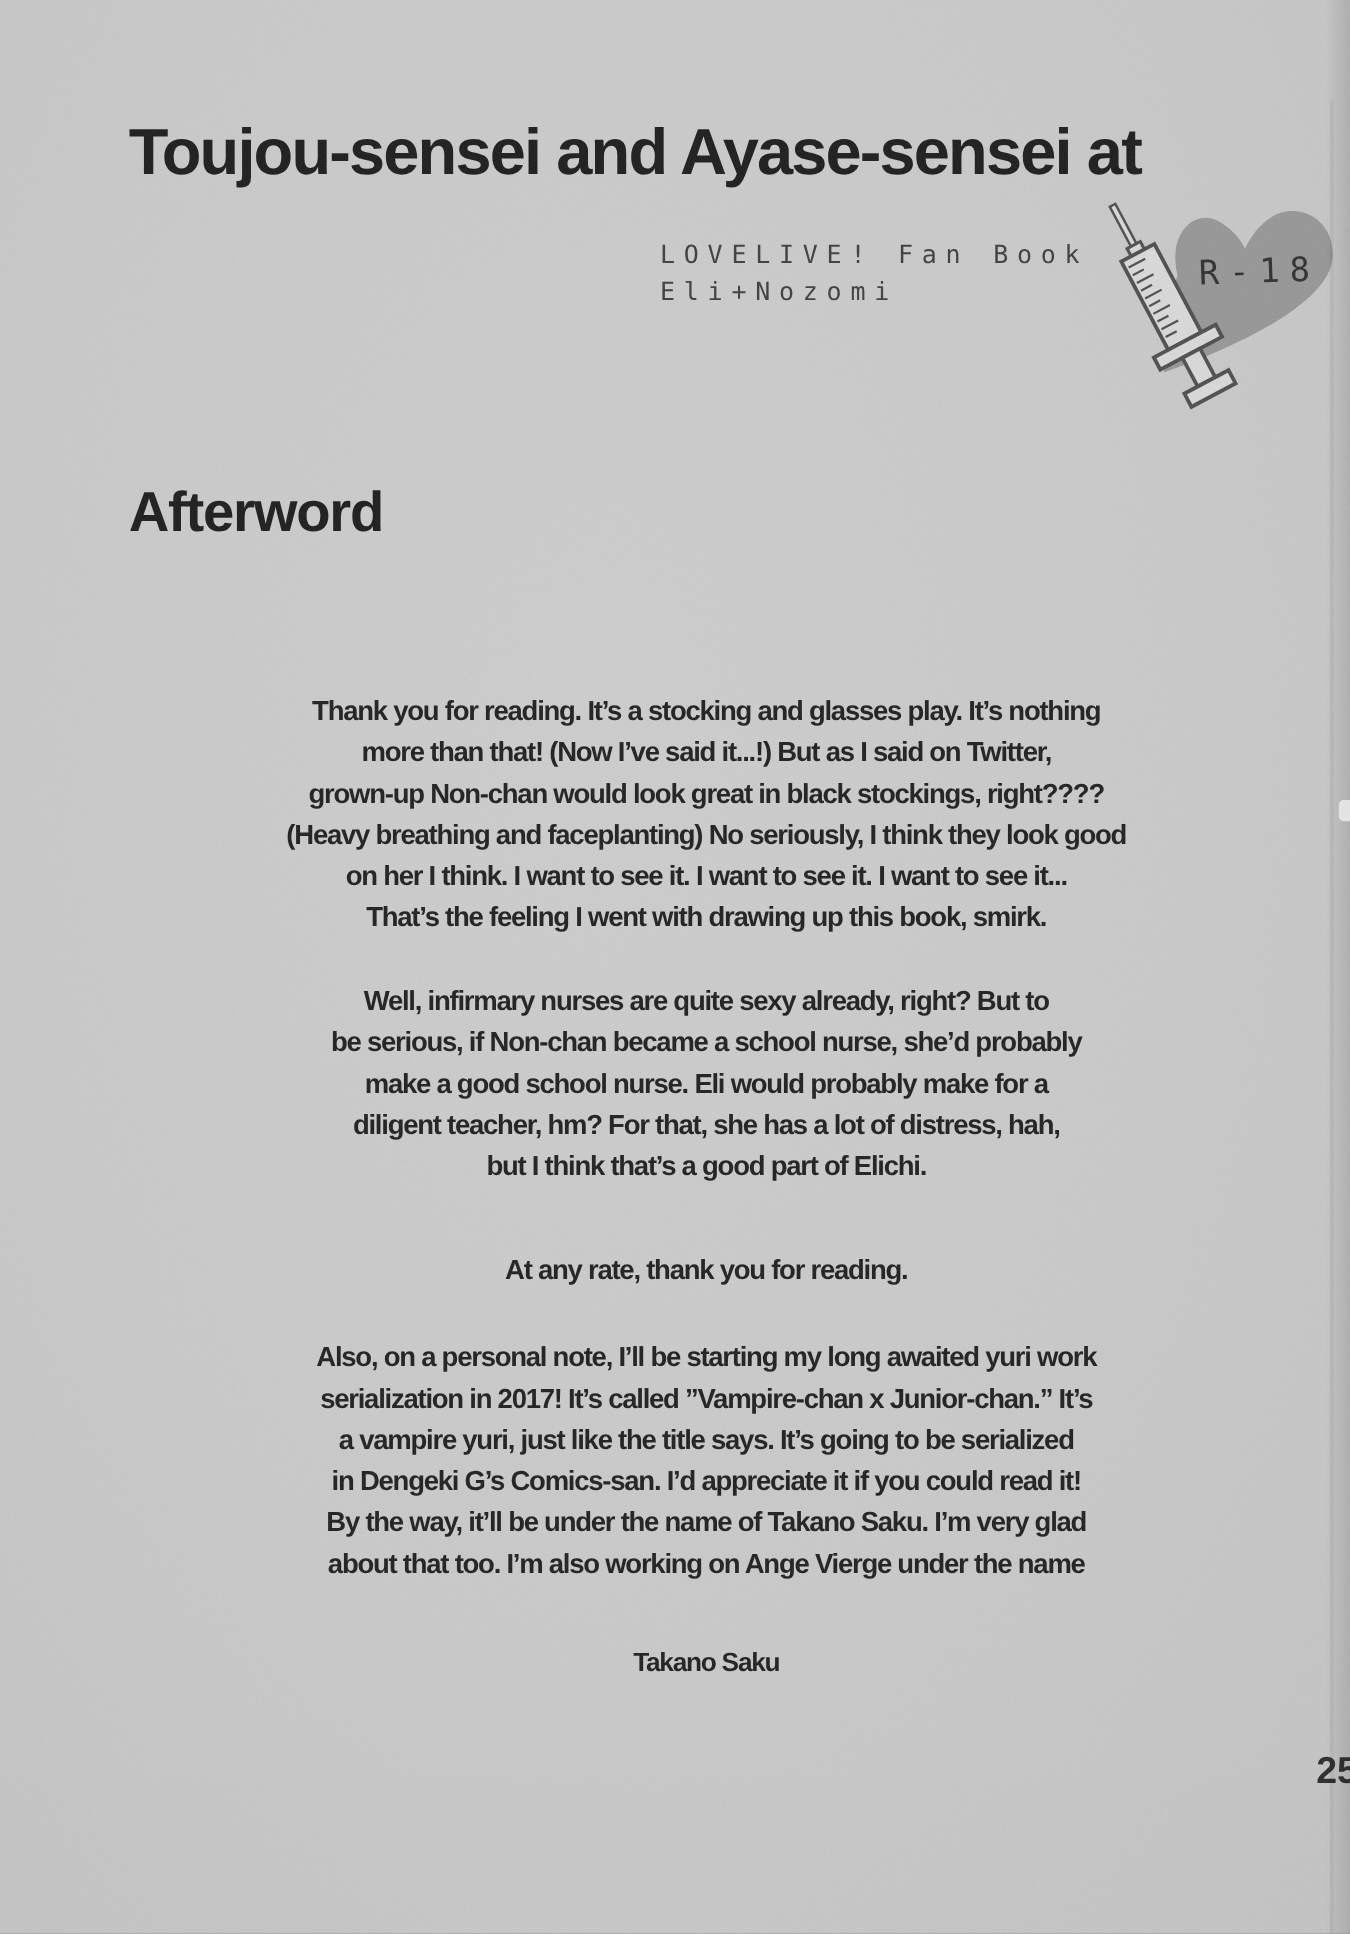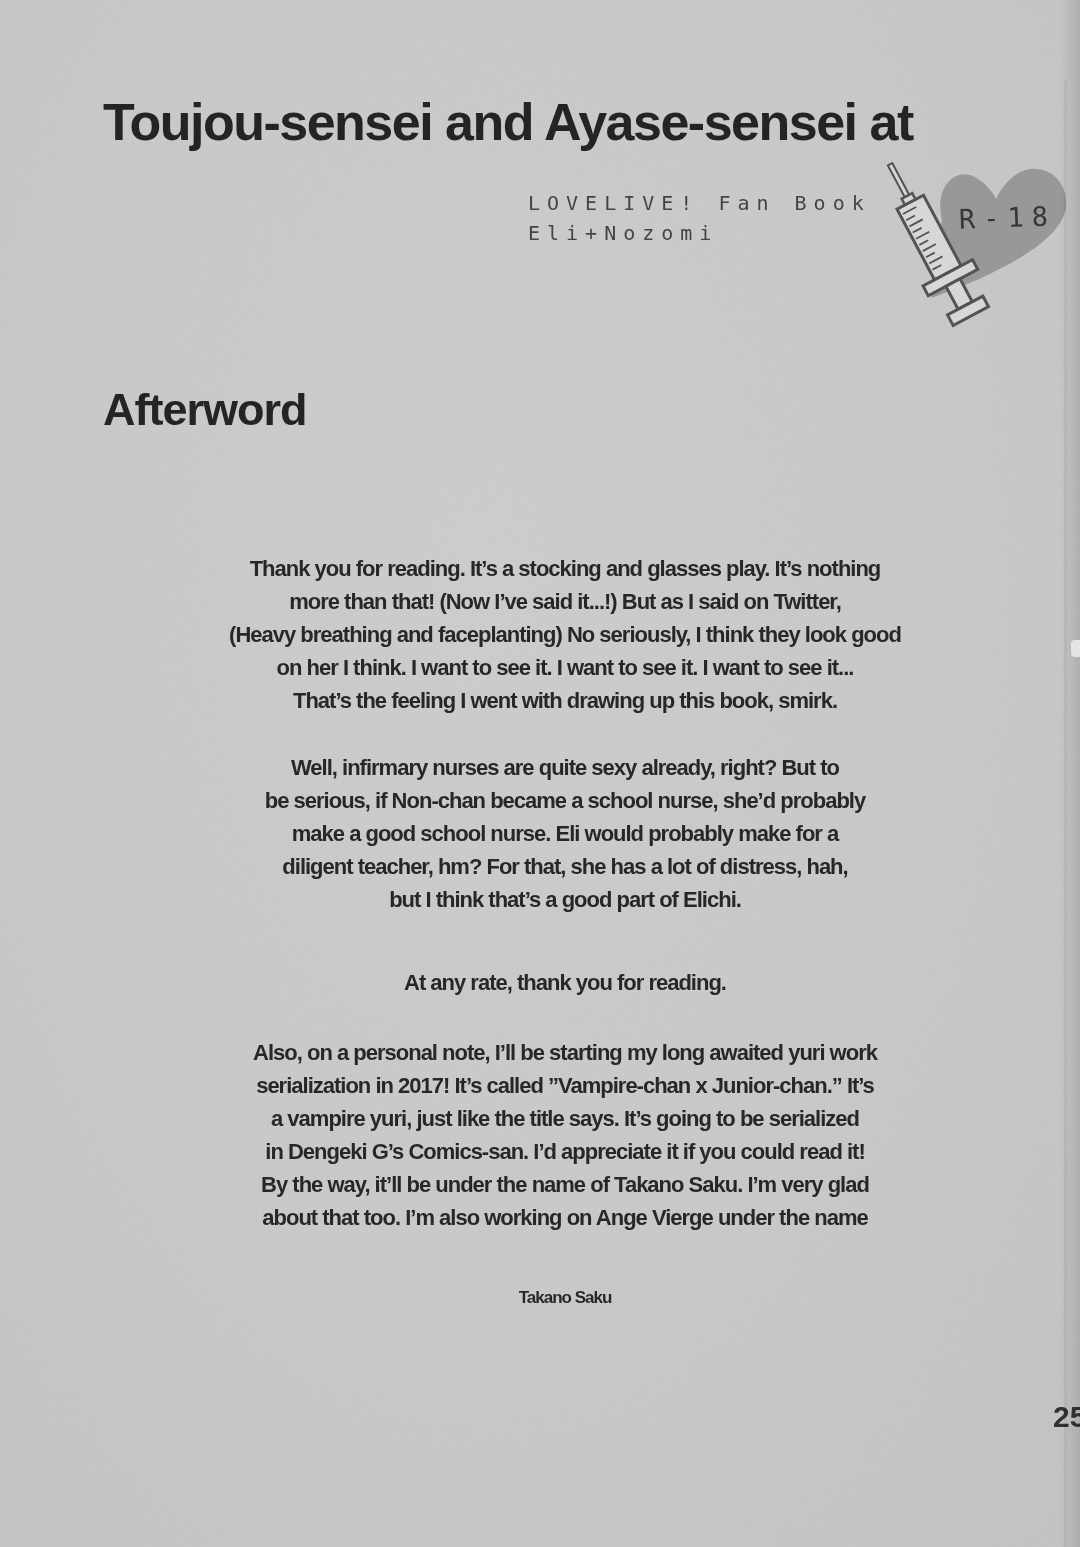--- a/index.html
+++ b/index.html
@@ -79,21 +79,21 @@
     line-height: 33px;
     color: #1e1e1e;
     margin-top: 44px;
   }
   .body-block p { margin: 0; }
   .body-block .ln { display: block; white-space: nowrap; }
   .p1 { margin-bottom: 34px !important; }
   .p2 { margin-bottom: 50px !important; }
   .p3 { margin-bottom: 37px !important; }
   .p4 { margin-bottom: 47px !important; }
-  .signature { font-size: 17px; }
+  .signature { font-size: 21px; }
 
   
   .pageno {
     position: absolute;
     left: 1053px; top: 1400px;
     font-size: 30px;
     font-weight: 700;
     color: #2a2a2a;
     white-space: nowrap;
   }
@@ -186,20 +186,21 @@
     </svg>
     <span class="r18">R-18</span>
   </div>
 
   <h2 class="afterword-heading">Afterword</h2>
 
   <main class="body-block">
     <p class="p1">
       <span class="ln">Thank you for reading. It’s a stocking and glasses play. It’s nothing</span>
       <span class="ln">more than that! (Now I’ve said it...!) But as I said on Twitter,</span>
+      <span class="ln">grown-up Non-chan would look great in black stockings, right????</span>
       <span class="ln">(Heavy breathing and faceplanting) No seriously, I think they look good</span>
       <span class="ln">on her I think. I want to see it. I want to see it. I want to see it...</span>
       <span class="ln">That’s the feeling I went with drawing up this book, smirk.</span>
     </p>
     <p class="p2">
       <span class="ln">Well, infirmary nurses are quite sexy already, right? But to</span>
       <span class="ln">be serious, if Non-chan became a school nurse, she’d probably</span>
       <span class="ln">make a good school nurse. Eli would probably make for a</span>
       <span class="ln">diligent teacher, hm? For that, she has a lot of distress, hah,</span>
       <span class="ln">but I think that’s a good part of Elichi.</span>

